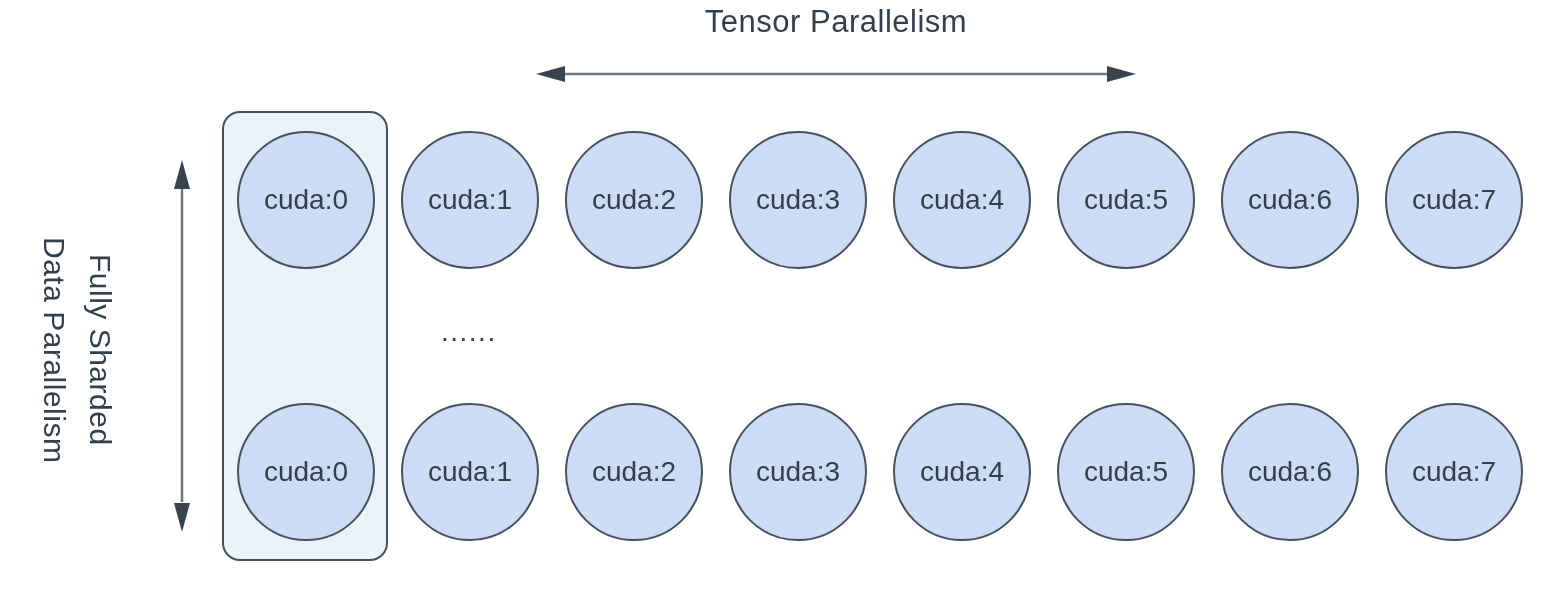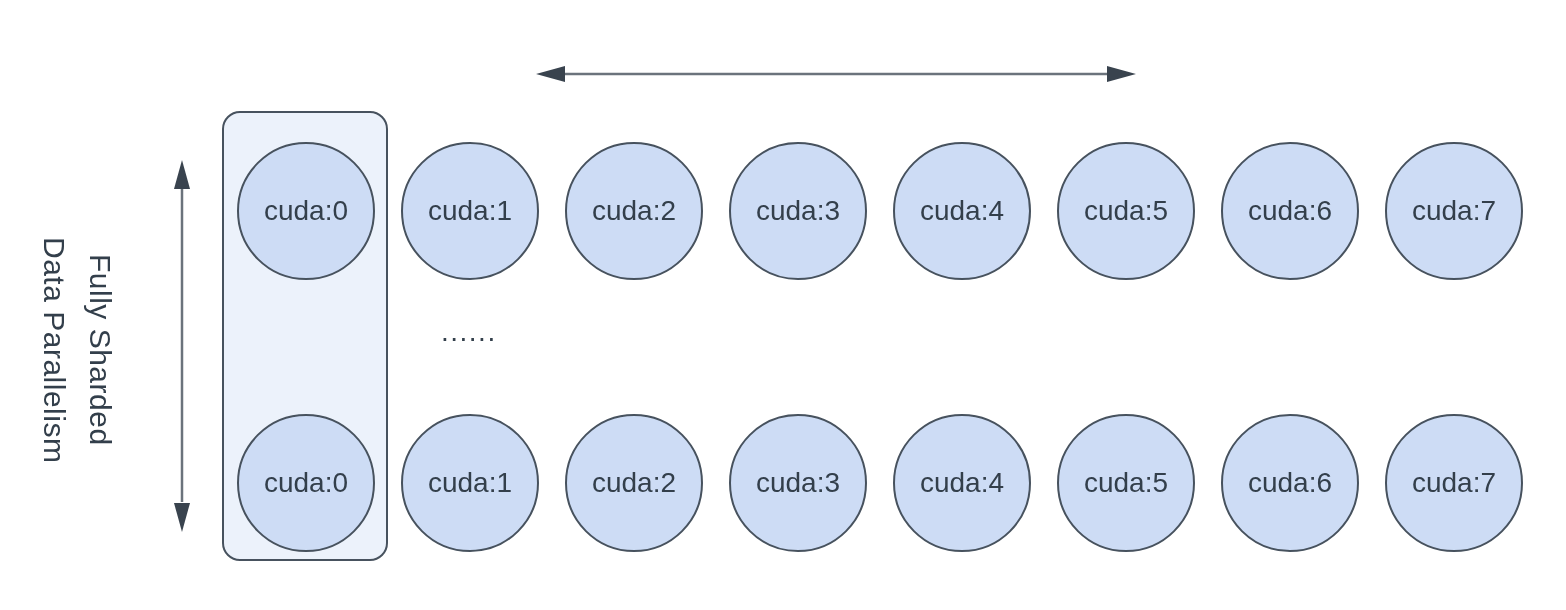--- a/index.html
+++ b/index.html
@@ -76,21 +76,21 @@
   .row {
     position: absolute;
     left: 0;
     width: 1566px;
     height: 138px;
   }
   .row-top { top: 130px; }
   .row-bottom { top: 402px; }
   .node {
     position: absolute;
-    top: 12px;
+    top: 1px;
     width: 138px;
     height: 138px;
     background: var(--node-fill);
     border: 2px solid var(--node-stroke);
     border-radius: 50%;
     display: flex;
     align-items: center;
     justify-content: center;
     font-size: 28px;
     color: var(--text);
@@ -102,20 +102,21 @@
     font-size: 28px;
     letter-spacing: 1.5px;
     color: var(--text);
   }
 </style>
 </head>
 <body>
 
 <div class="canvas">
 
+  <div class="title">Tensor Parallelism</div>
 
   <svg class="h-arrow" width="616" height="30">
     <line class="arrow-line" x1="32" y1="15" x2="584" y2="15"></line>
     <polygon class="arrow-head" points="8,15 37,7 37,23"></polygon>
     <polygon class="arrow-head" points="608,15 579,7 579,23"></polygon>
   </svg>
 
   <div class="side-label">
     <div>Fully Sharded</div>
     <div>Data Parallelism</div>

